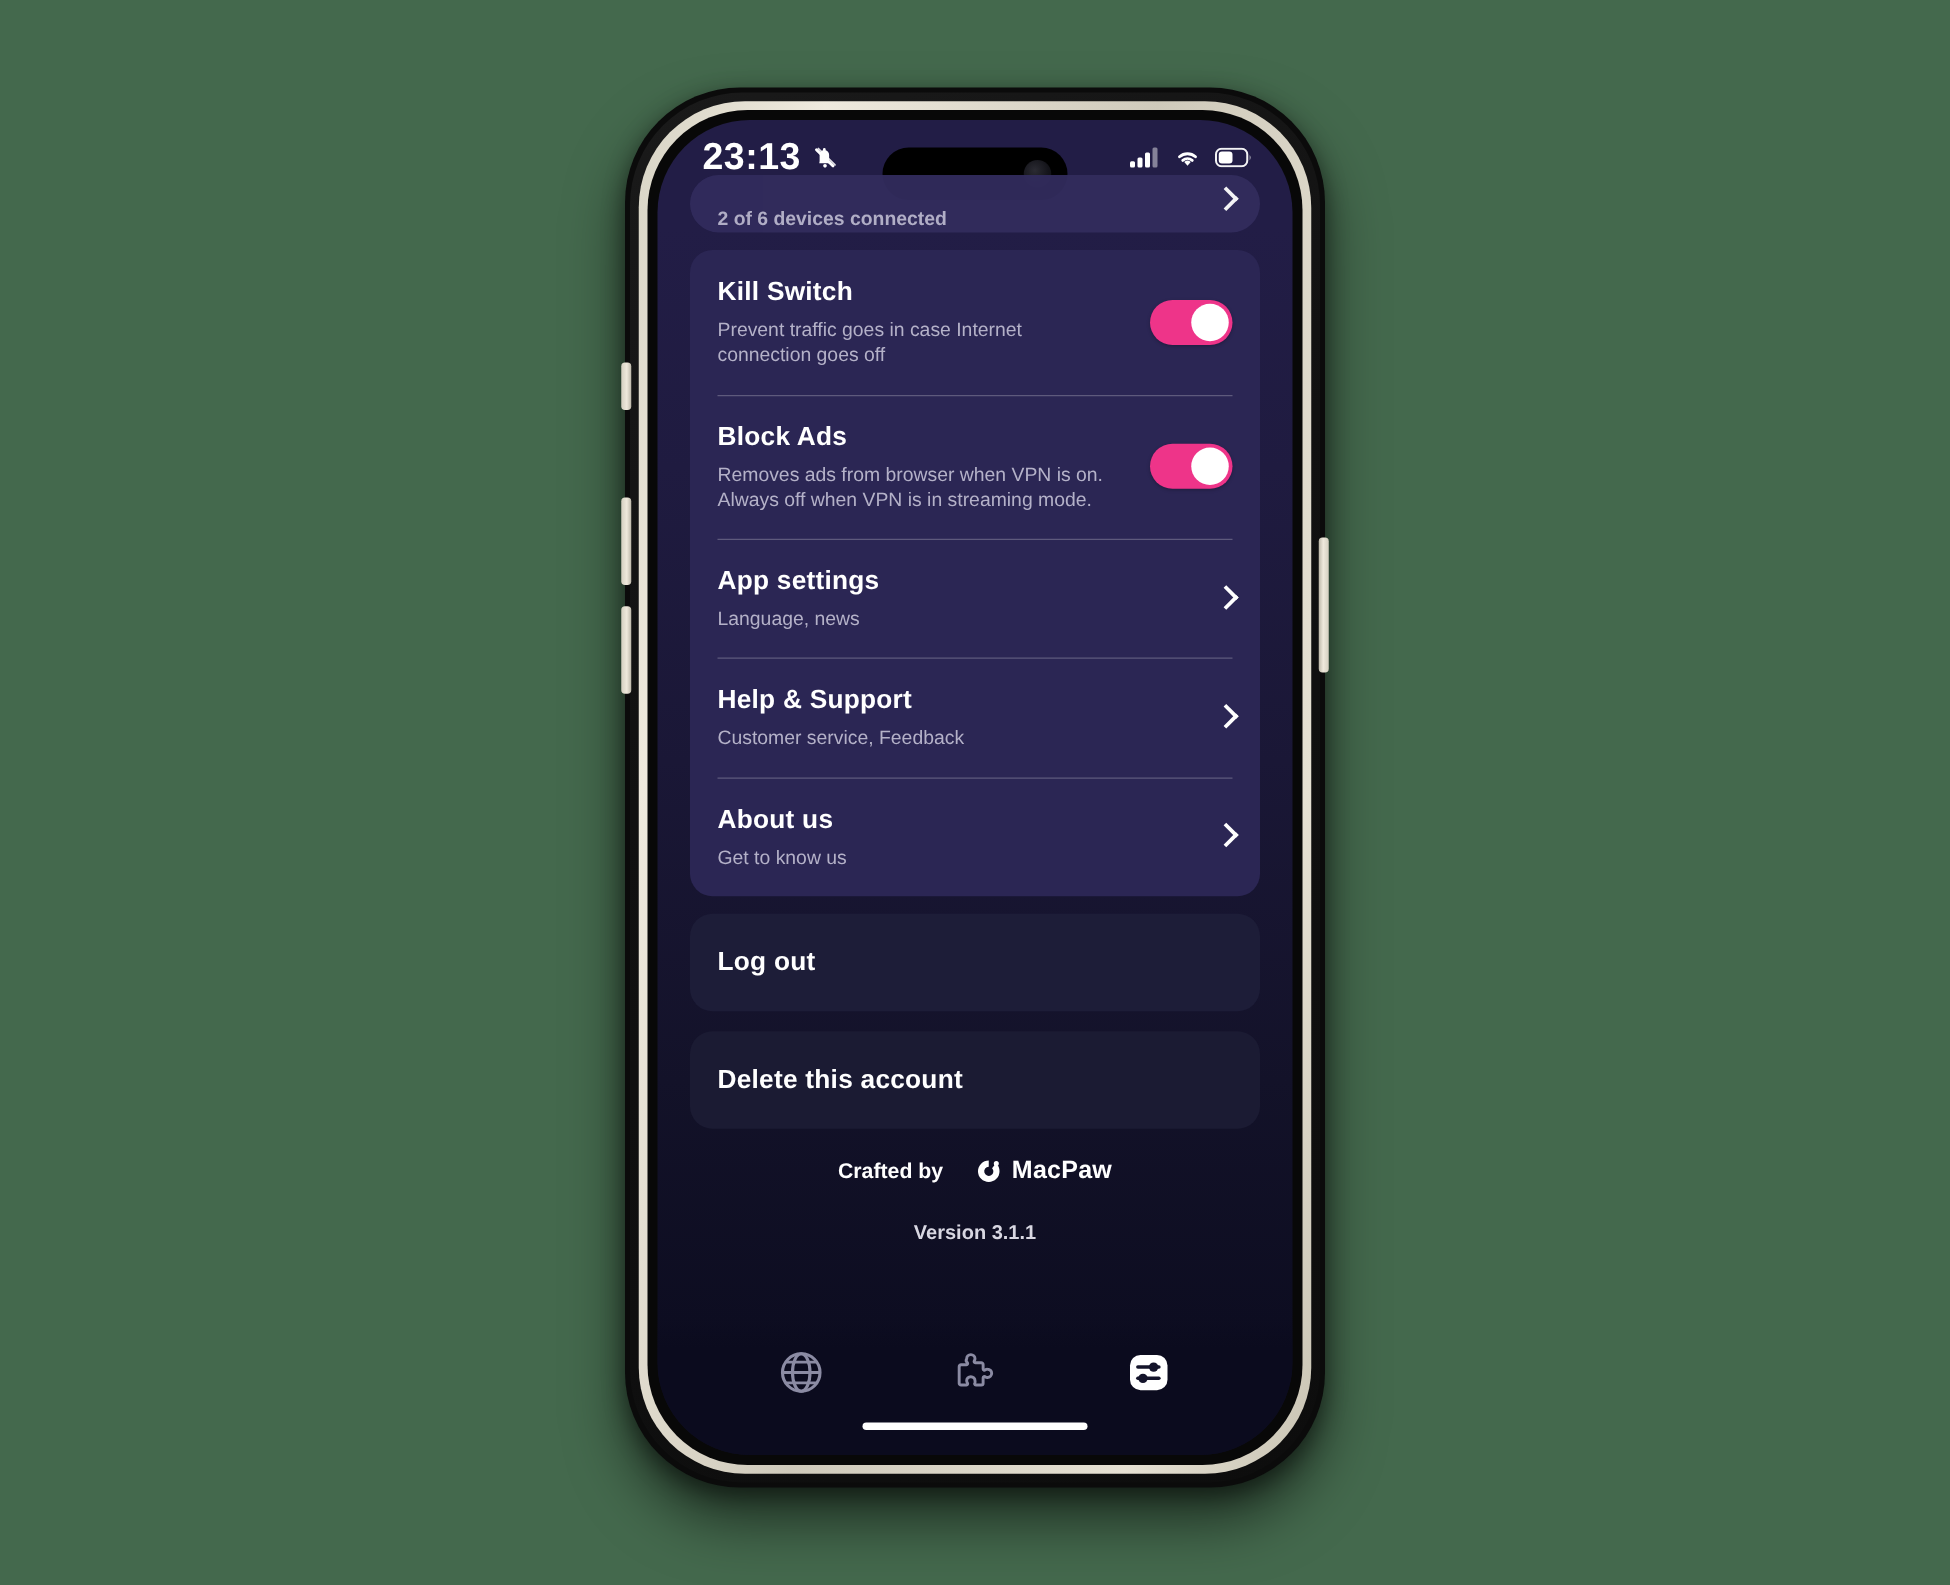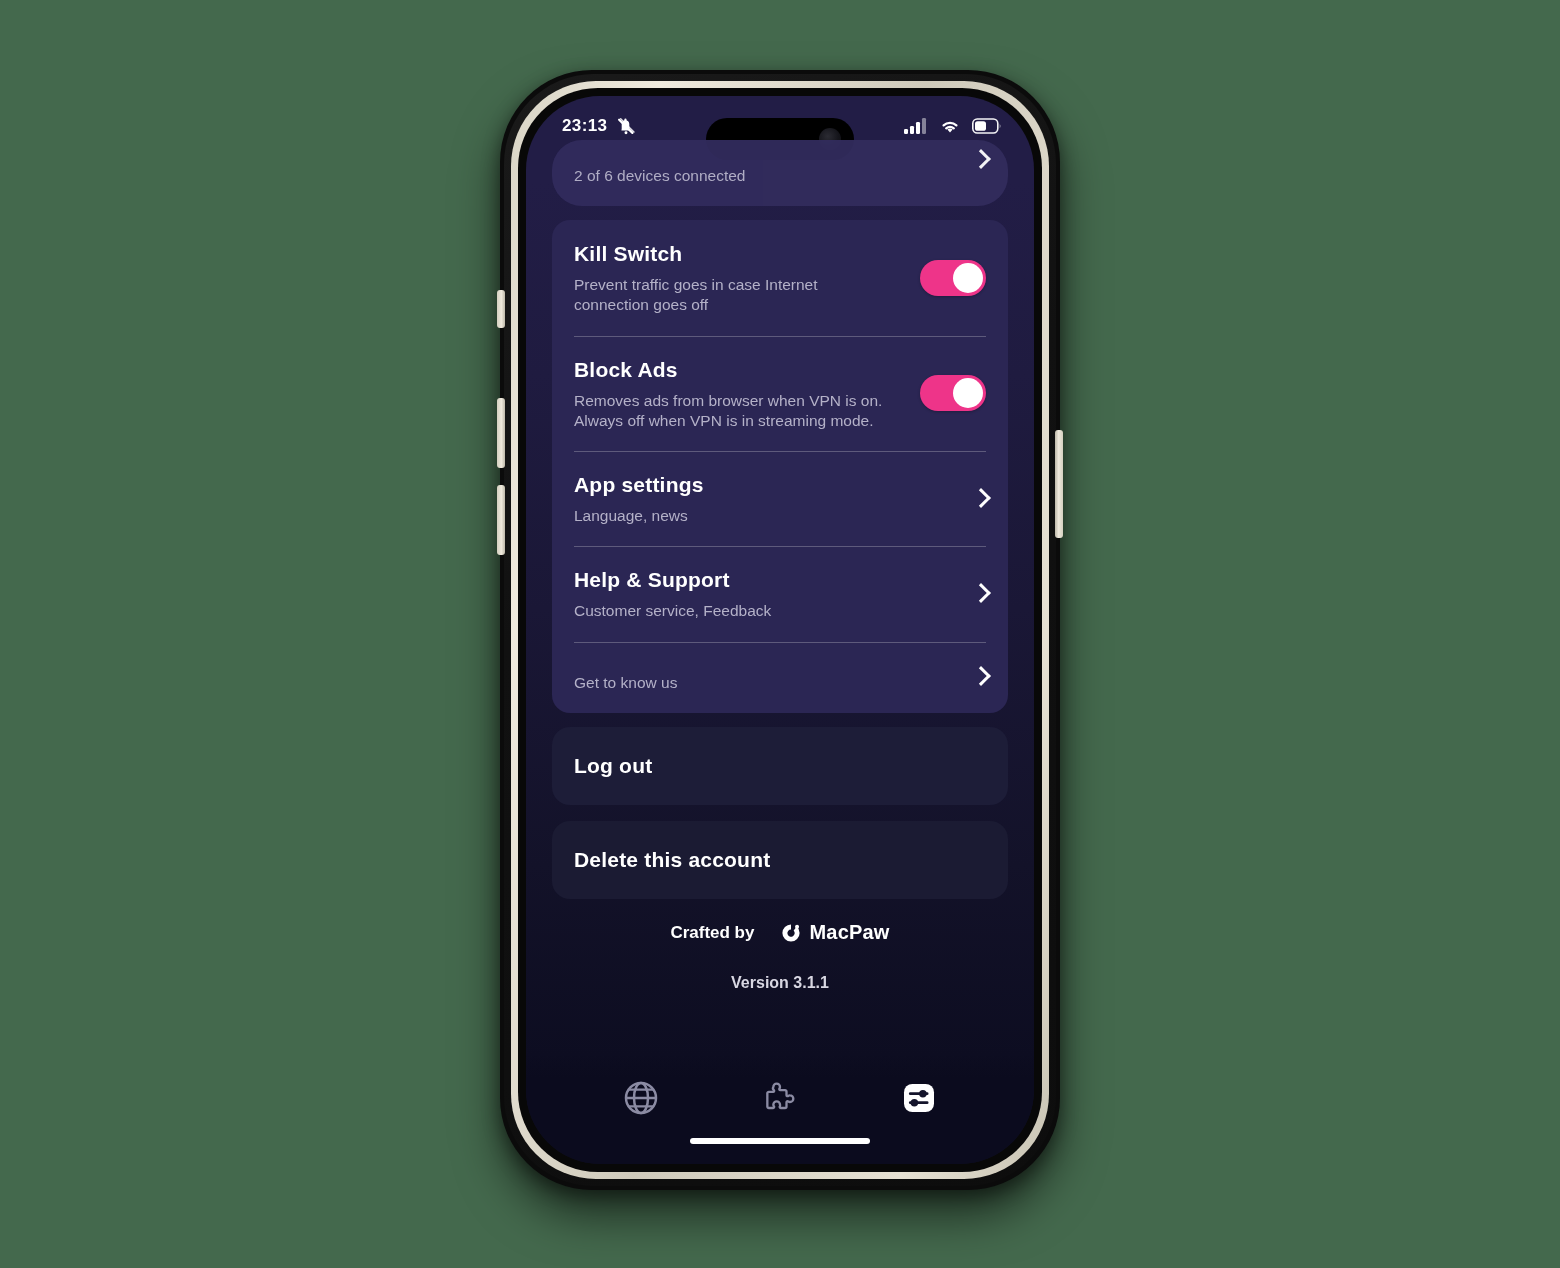--- a/index.html
+++ b/index.html
@@ -52,21 +52,21 @@
   .btn-power  { left: 1055px; top: 430px; width: 8px; height: 108px;
                 background: linear-gradient(90deg,#bdb8a9,#efe9dc 45%,#d4cfc0); }
 
   
   .statusbar {
     position: absolute; left: 0; top: 0; width: 508px; height: 60px;
     display: flex; align-items: center; justify-content: space-between;
     padding: 0 32px 0 36px; color: #fff;
   }
   .sb-left { display: flex; align-items: center; gap: 8px; }
-  .sb-time { font-size: 17px; font-weight: bold; letter-spacing: .4px; }
+  .sb-time { font-size: 30px; font-weight: bold; letter-spacing: .4px; }
   .sb-right { display: flex; align-items: center; gap: 10px; }
   .island {
     position: absolute; left: 50%; top: 22px; transform: translateX(-50%);
     width: 148px; height: 42px; border-radius: 21px; background: #000;
   }
   .island-cam {
     position: absolute; right: 13px; top: 50%; transform: translateY(-50%);
     width: 22px; height: 22px; border-radius: 50%;
     background: radial-gradient(circle at 40% 38%, #2b2b33 0%, #15151b 55%, #0a0a0e 100%);
   }
@@ -74,24 +74,25 @@
   
   .content { position: absolute; left: 0; top: 60px; width: 508px; height: 938px; }
   .card {
     margin: 0 26px 14px 26px;
     background: #2b2654;
     border-radius: 18px;
   }
   .card.top-partial {
     background: #322c5d;
     margin-top: -16px;
-    height: 66px;
+    height: 46px;
     position: relative;
     border-radius: 30px;
     opacity: .95;
+    font-weight: bold;
   }
   .top-partial .sub {
     position: absolute; left: 22px; top: 27px;
     font-size: 15.5px; color: #b9b6cd;
   }
   .top-partial .chev { position: absolute; right: 22px; top: 8px; }
 
   .row { position: relative; padding: 22px 34px 20px 22px; }
   .row + .row::before {
     content: ""; position: absolute; left: 22px; right: 22px; top: 0;
@@ -240,20 +241,21 @@
 
         <div class="row">
           <div class="row-title">Help &amp; Support</div>
           <div class="row-sub">Customer service, Feedback</div>
           <div class="row-right">
               <div class="chev"></div>
             </div>
         </div>
 
         <div class="row">
+          <div class="row-title">About us</div>
           <div class="row-sub">Get to know us</div>
           <div class="row-right">
               <div class="chev"></div>
             </div>
         </div>
 
       </div>
 
       <div class="action-card">
         <div class="action-label">Log out</div>

